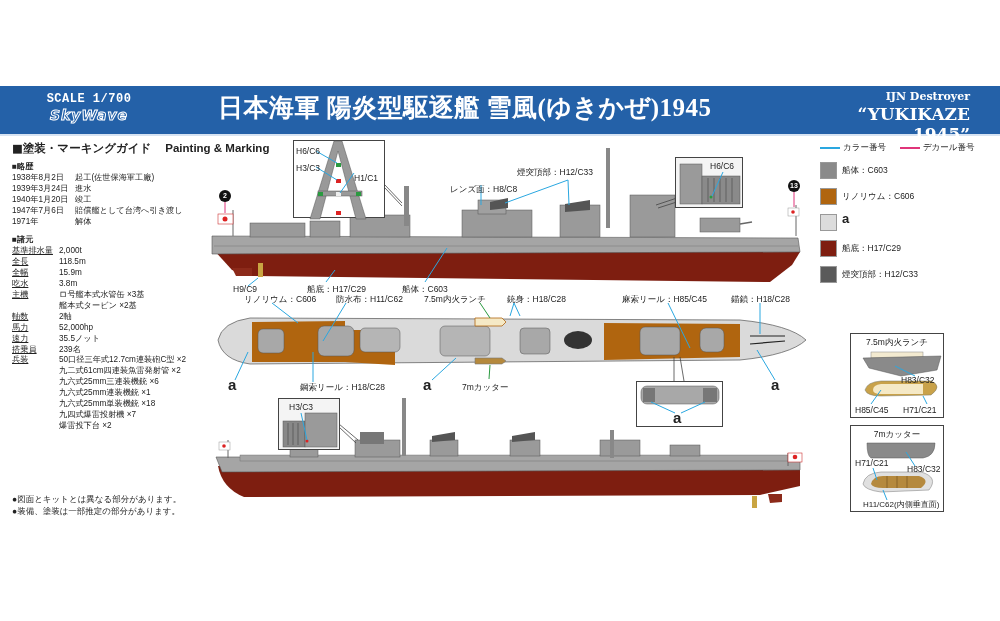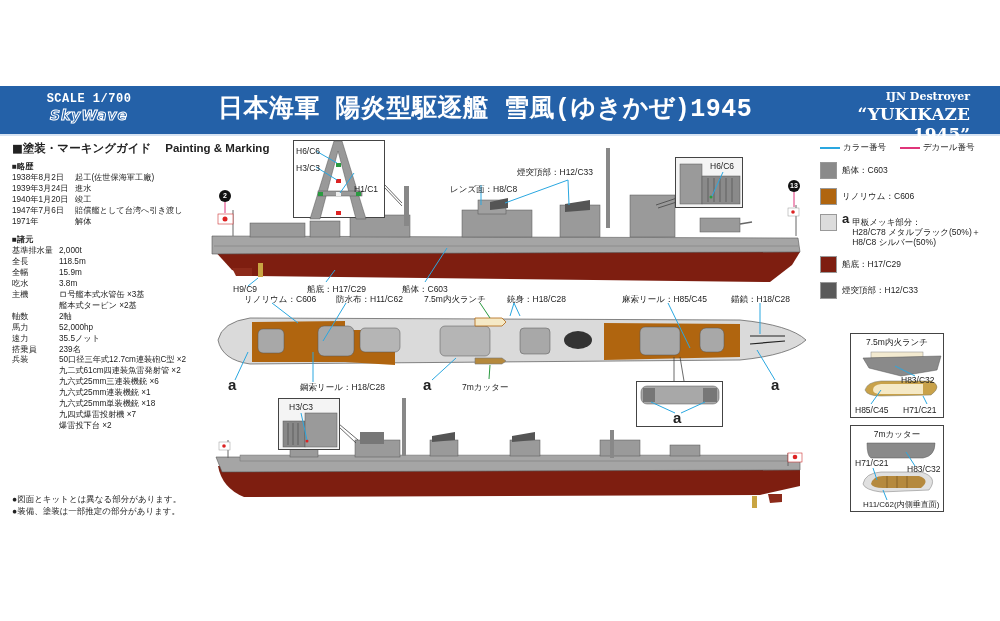--- a/index.html
+++ b/index.html
@@ -1,31 +1,31 @@
 <!DOCTYPE html>
 <html><head>
 <meta charset="utf-8">
 <style>
   * { box-sizing: border-box; margin: 0; padding: 0; }
   body { width: 1000px; height: 621px; background: #ffffff; position: relative; overflow: hidden; font-family: "DejaVu Sans", sans-serif; color: #222; }
   .banner { position: absolute; left: 0; top: 86px; width: 1000px; height: 50px; background: #2461a8; border-bottom: 2px solid #d7e3f2; }
   .brand { position: absolute; left: 34px; top: 92px; width: 110px; text-align: center; color: #fff; }
   .brand .scale { font-family: Liberation Mono, monospace; font-weight: bold; font-size: 12px; letter-spacing: 0.5px; display: block; }
   .brand .logo { font-family: "DejaVu Sans", sans-serif; font-style: italic; font-weight: bold; font-size: 14px; letter-spacing: 1px; color: transparent; -webkit-text-stroke: 1px #fff; display: block; margin-top: 1px; }
-  .title-jp { position: absolute; left: 218px; top: 91px; color: #fff; font-family: Liberation Mono, monospace; font-weight: bold; font-size: 25px; letter-spacing: 0.5px; white-space: nowrap; }
+  .title-jp { position: absolute; left: 218px; top: 91px; color: #fff; font-family: Liberation Serif, serif; font-weight: bold; font-size: 25px; letter-spacing: 0.5px; white-space: nowrap; }
   .title-en { position: absolute; left: 800px; top: 90px; width: 170px; text-align: right; color: #fff; font-family: "DejaVu Serif", serif; font-weight: bold; }
   .title-en .l1 { display: block; font-size: 11px; }
   .title-en .l2 { display: block; font-size: 17px; margin-top: 1px; }
 
   .section-head { position: absolute; left: 12px; top: 141px; font-size: 11.5px; font-weight: bold; white-space: nowrap; }
   .section-head .en { margin-left: 14px; font-family: "Liberation Sans", sans-serif; }
   .info { position: absolute; left: 12px; top: 162px; font-size: 8.2px; line-height: 10.9px; font-family: "Liberation Sans", sans-serif; color: #222; }
   .info .hdr { font-weight: bold; }
   .info .row { display: flex; white-space: nowrap; }
-  .info .row .k { width: 47px; }
+  .info .row .k { width: 47px; text-decoration: underline; }
   .info .row .k2 { width: 63px; }
   .info .gap { height: 8px; }
   .notes { position: absolute; left: 12px; top: 494px; font-size: 8.5px; line-height: 11.5px; font-family: "Liberation Sans", sans-serif; }
 
   .legend { position: absolute; left: 820px; top: 142px; width: 175px; font-family: "Liberation Sans", sans-serif; font-size: 8.5px; }
   .legend .keys { display: flex; gap: 14px; align-items: center; margin-bottom: 8px; }
   .legend .keys span.line { display: inline-block; width: 20px; height: 1.5px; vertical-align: middle; margin-right: 3px; }
   .legend .sw { display: flex; align-items: flex-start; margin-bottom: 9px; }
   .legend .chip { width: 17px; height: 17px; border: 1px solid #999; margin-right: 5px; flex: none; }
   .legend .sw .txt { padding-top: 3px; line-height: 10px; }
@@ -170,23 +170,20 @@
         <div class="chip" style="background:#8a8a8a"></div>
         <span class="txt" style="white-space:pre-line">船体：C603</span>
       </div>
       <div class="sw">
         <div class="chip" style="background:#b0650f"></div>
         <span class="txt" style="white-space:pre-line">リノリウム：C606</span>
       </div>
       <div class="sw">
         <div class="chip" style="background:#dcdcdc"></div>
         <span class="a">a</span>
-        <span class="txt" style="white-space:pre-line">甲板メッキ部分：
-H28/C78 メタルブラック(50%)＋
-H8/C8 シルバー(50%)</span>
       </div>
       <div class="sw">
         <div class="chip" style="background:#7e1e10"></div>
         <span class="txt" style="white-space:pre-line">船底：H17/C29</span>
       </div>
       <div class="sw">
         <div class="chip" style="background:#5a5a5a"></div>
         <span class="txt" style="white-space:pre-line">煙突頂部：H12/C33</span>
       </div>
     </div>
@@ -244,21 +241,21 @@
     <rect x="24" y="51" width="5" height="4" fill="#2a9a40"></rect>
     <rect x="42" y="51" width="5" height="4" fill="#eee"></rect>
     <rect x="62" y="51" width="5" height="4" fill="#2a9a40"></rect>
     <rect x="42" y="70" width="5" height="4" fill="#d22"></rect>
     <line x1="22" y1="10" x2="43" y2="22" stroke="#2aa7e0" stroke-width="1"></line>
     <line x1="22" y1="26" x2="43" y2="39" stroke="#2aa7e0" stroke-width="1"></line>
     <line x1="60" y1="32" x2="46" y2="52" stroke="#2aa7e0" stroke-width="1"></line>
   </svg>
   <span class="lbl" style="left:2px;top:5px;">H6/C6</span>
   <span class="lbl" style="left:2px;top:22px;">H3/C3</span>
-  <span class="lbl" style="left:60px;top:43px;text-align:center;">H1/C1</span>
+  <span class="lbl" style="left:60px;top:32px;text-align:center;">H1/C1</span>
 </div>
 
 <div class="inset" style="left:675px;top:157px;width:68px;height:51px;background:#f4f4f4;">
   <svg style="left:0;top:0;width:68px;height:51px;">
     <rect x="4" y="6" width="22" height="40" fill="#9a9a9a" stroke="#555" stroke-width="0.5"></rect>
     <rect x="26" y="18" width="38" height="28" fill="#8a8a8a" stroke="#555" stroke-width="0.5"></rect>
     <g stroke="#444" stroke-width="0.6">
         <line x1="32" y1="20" x2="32" y2="44"></line>
         <line x1="38" y1="20" x2="38" y2="44"></line>
         <line x1="44" y1="20" x2="44" y2="44"></line>

